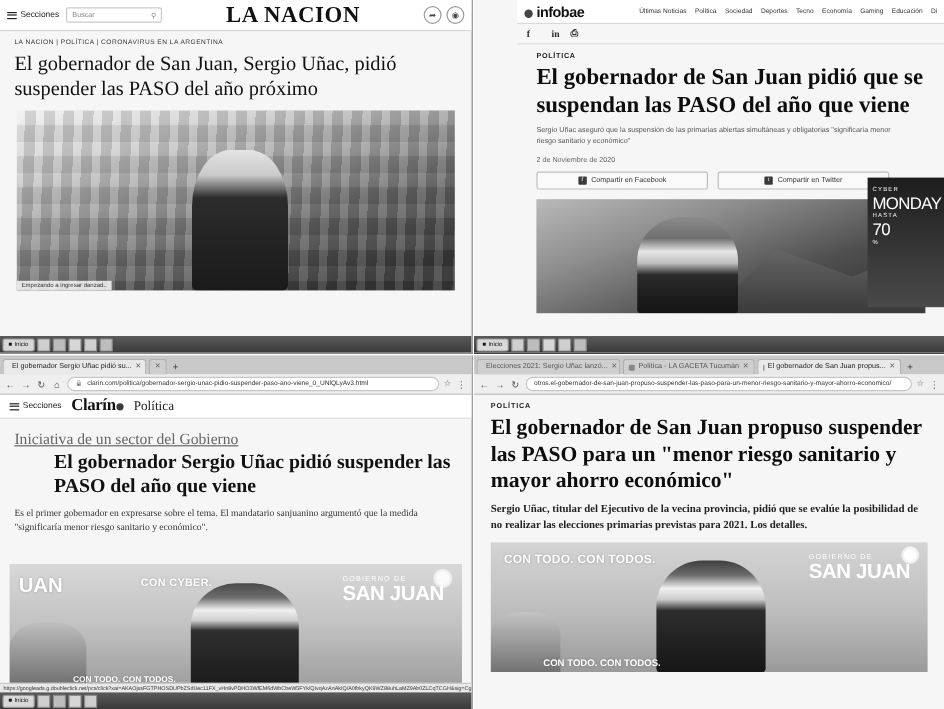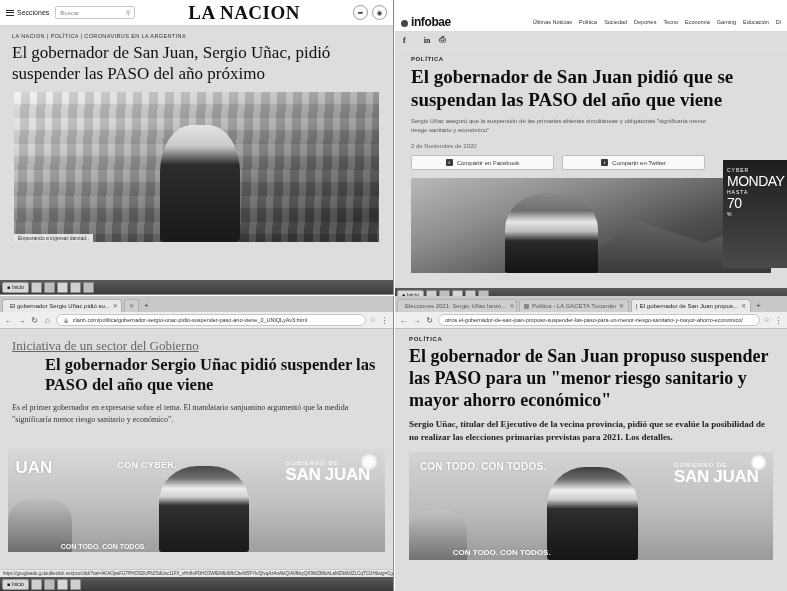--- a/index.html
+++ b/index.html
@@ -11,24 +11,24 @@
     -webkit-font-smoothing: antialiased;
   }
   .grid {
     position: relative;
     width: 787px; height: 591px;
     filter: grayscale(100%);
   }
   .quad {
     position: absolute;
     overflow: hidden;
-    background: #bef264;
+    background: #fef9c3;
   }
   .q-tl { left: 0; top: 0; width: 394px; height: 295px; border-right: 1px solid #8a8a8a; border-bottom: 1px solid #8a8a8a; }
-  .q-tr { left: 395px; top: 12px; width: 392px; height: 295px; border-bottom: 5px solid #a21caf; }
+  .q-tr { left: 395px; top: 0; width: 392px; height: 295px; border-bottom: 1px solid #a21caf; padding-left: 36px; }
   .q-bl { left: 0; top: 296px; width: 394px; height: 295px; border-right: 1px solid #8a8a8a; }
   .q-br { left: 395px; top: 296px; width: 392px; height: 295px; }
 
   
   .chrome-tabbar {
     display: flex; align-items: flex-end;
     background: #c8c8c8;
     height: 16px;
     padding: 0 2px;
     gap: 2px;
@@ -650,20 +650,34 @@
       <span class="navbtn">↻</span>
       <span class="navbtn">⌂</span>
       <div class="urlbox">
         <span class="lock">🔒</span>
         <span>clarin.com/politica/gobernador-sergio-unac-pidio-suspender-paso-ano-viene_0_UNlQLyAv3.html</span>
       </div>
       <span class="star">☆</span>
       <span class="navbtn">⋮</span>
     </div>
 
+    <div class="cl-header">
+      <div class="ln-menu">
+        <span class="hamburger">
+            <i></i>
+            <i></i>
+            <i></i>
+          </span>
+        <span style="font-size:7px">Secciones</span>
+      </div>
+      <div class="cl-logo">
+        <span>Clarín</span><span class="dot"></span>
+      </div>
+      <div class="cl-section">Política</div>
+    </div>
 
     <div class="cl-volanta">Iniciativa de un sector del Gobierno</div>
     <h1 class="cl-title">El gobernador Sergio Uñac pidió suspender las PASO del año que viene</h1>
     <div class="cl-bajada">Es el primer gobernador en expresarse sobre el tema. El mandatario sanjuanino argumentó que la medida "significaría menor riesgo sanitario y económico".</div>
 
     <div class="cl-photo">
       <div class="backdrop-text bt-left">UAN</div>
       <div class="backdrop-text bt-mid">CON CYBER.</div>
       <div class="sun"></div>
       <div class="gob">

